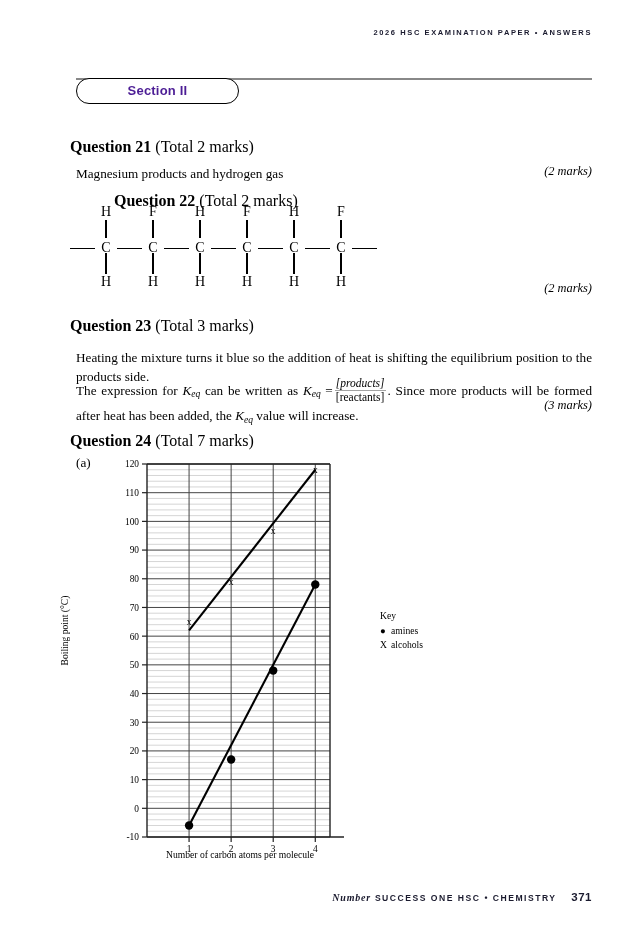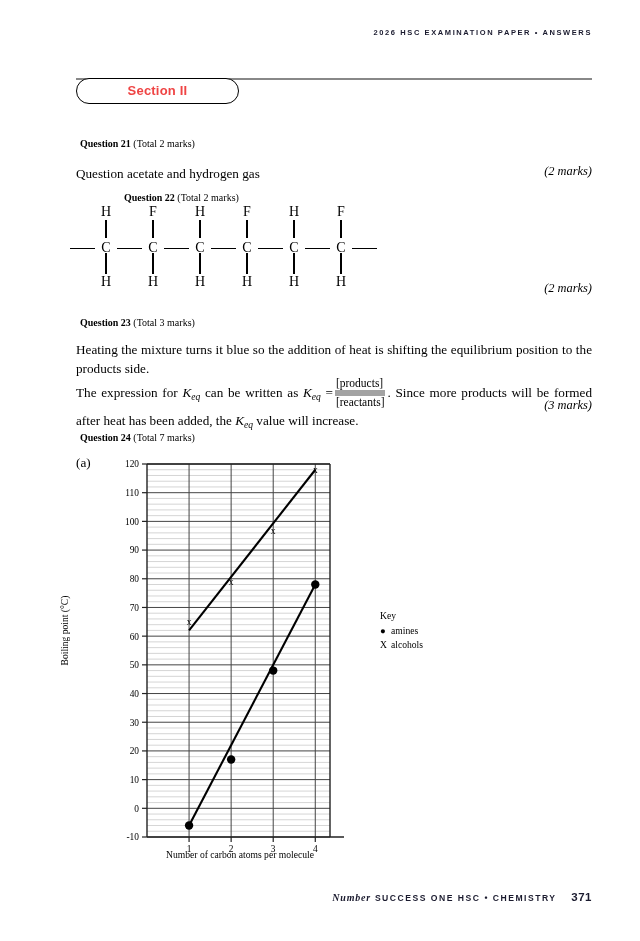--- a/index.html
+++ b/index.html
@@ -55,28 +55,28 @@
     left: 76px;
     top: 78px;
     width: 163px;
     height: 26px;
     line-height: 26px;
     text-align: center;
     font-family: "Liberation Sans", sans-serif;
     font-size: 13px;
     font-weight: bold;
     letter-spacing: 0.2px;
-    color: #ef4444;
+    color: #4c1d95;
   }
 
   
   .q-head {
     position: absolute;
-    left: 80px;
-    font-size: 10px;
+    left: 70px;
+    font-size: 16px;
   }
   .q-head .q-num {
     font-weight: bold;
   }
   .body-text {
     position: absolute;
     left: 76px;
     font-size: 13.2px;
     line-height: 19px;
   }
@@ -96,21 +96,21 @@
   .frac {
     display: inline-block;
     vertical-align: middle;
     text-align: center;
     font-size: 11.5px;
     line-height: 13px;
     margin: 0 2px;
     position: relative;
     top: -1px;
   }
-  .frac .num { display: block; border-bottom: 6px solid #a3a3a3; padding: 0 1px; }
+  .frac .num { display: block; border-bottom: 1px solid #a3a3a3; padding: 0 1px; font-style: italic; }
   .frac .den { display: block; padding: 0 1px; }
   .ital { font-style: italic; }
   .sub { font-size: 0.72em; vertical-align: -0.28em; font-style: italic; }
 
   
   .struct {
     position: absolute;
     left: 84px;
     top: 204px;
     width: 300px;
@@ -216,21 +216,21 @@
 </div>
 
 <div class="section-bar"></div>
 <div class="section-pill"></div>
 <div class="section-pill-label">Section II</div>
 
 <div class="q-head" style="top:138px;">
   <span class="q-num">Question 21</span>
   <span>(Total 2 marks)</span>
 </div>
-<div class="body-text" style="top:164px;">Question acetate and hydrogen gas</div>
+<div class="body-text" style="top:164px;">Magnesium products and hydrogen gas</div>
 <div class="marks" style="top:164px;">(2 marks)</div>
 
 <div class="q-head" style="top:192px;margin-left:44px;">
   <span class="q-num">Question 22</span>
   <span>(Total 2 marks)</span>
 </div>
 
 <div class="struct">
 
 <div class="hbond" style="left: -14px; top: 44px; width: 25px;"></div>
@@ -272,21 +272,21 @@
     <div class="vbond" style="left: 257px; top: 49px; height: 21px;"></div>
   </div>
 
 <div class="marks" style="top:281px;">(2 marks)</div>
 
 <div class="q-head" style="top:317px;">
   <span class="q-num">Question 23</span>
   <span>(Total 3 marks)</span>
 </div>
 
-<div class="body-text justified" style="top:340px; width:516px;">Heating the mixture turns it blue so the addition of heat is shifting the equilibrium position to the products side.</div>
+<div class="body-text justified" style="top:348px; width:516px;">Heating the mixture turns it blue so the addition of heat is shifting the equilibrium position to the products side.</div>
 
 <div class="body-text justified" style="top:378px; width:516px; line-height:21px;"><span>The expression for </span><span class="ital">K</span><span class="sub">eq</span><span> can be written as </span><span class="ital">K</span><span class="sub">eq</span> <span>=</span><span class="frac"><span class="num">[products]</span><span class="den">[reactants]</span></span><span>. Since more products will be formed after heat has been added, the </span><span class="ital">K</span><span class="sub">eq</span><span> value will increase.</span></div>
 
 <div class="marks" style="top:398px;">(3 marks)</div>
 
 <div class="q-head" style="top:432px;">
   <span class="q-num">Question 24</span>
   <span>(Total 7 marks)</span>
 </div>
 <div class="part-label">(a)</div>

